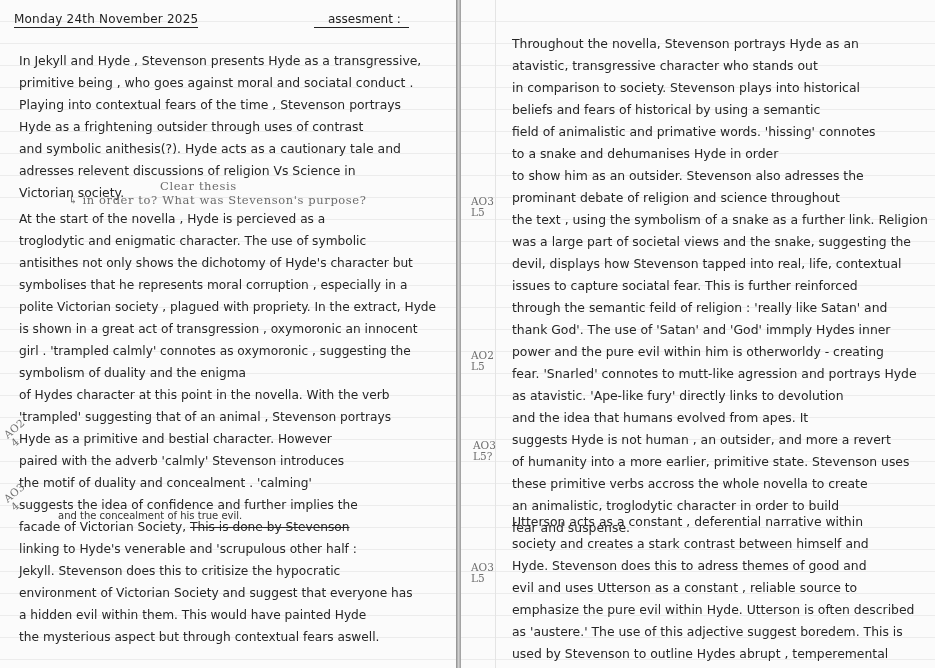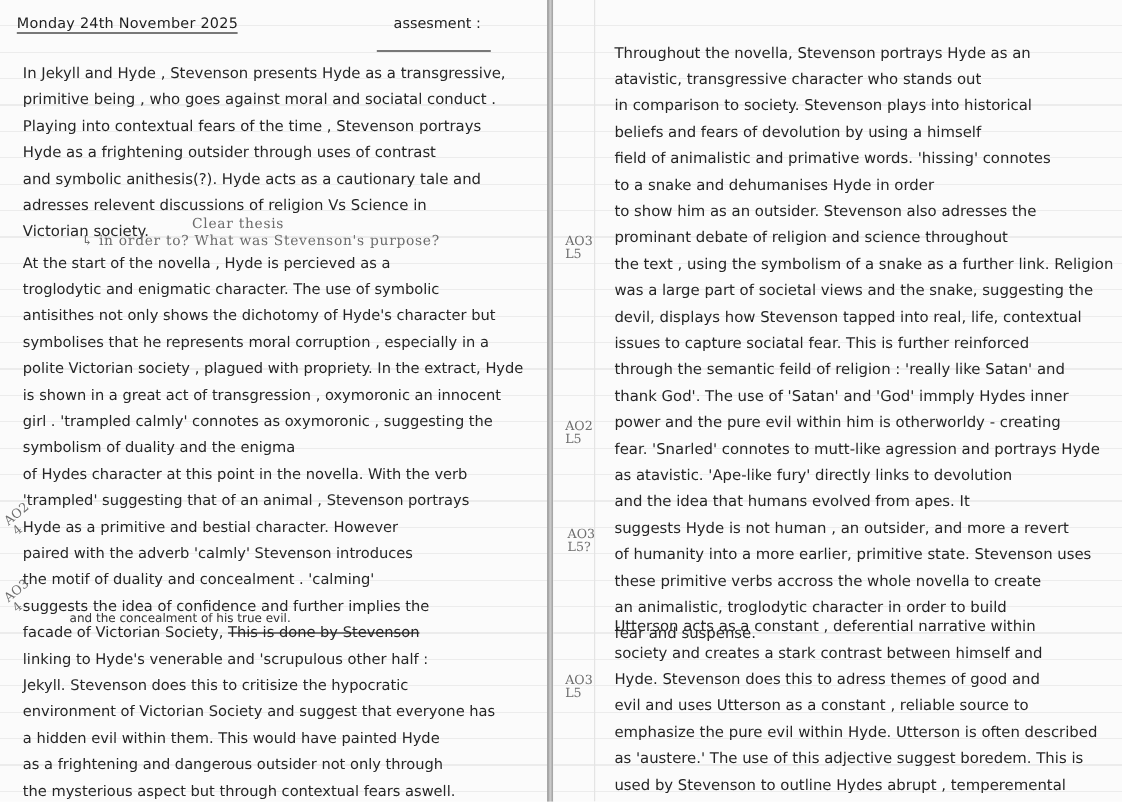--- a/index.html
+++ b/index.html
@@ -18,21 +18,21 @@
     background:linear-gradient(to right,#8a8a8a,#cfcfcf,#9a9a9a);
   }
   .right-margin-line {
     position:absolute; left:495px; top:0; width:1px; height:668px; background:#e4e4e4;
   }
   .header {
     position:absolute; top:10px; left:14px; right:14px; height:22px;
     font-size:12px; color:#1e1e1e;
   }
   .header .date { position:absolute; left:0; top:2px; border-bottom:1.5px solid #222; padding-bottom:1px; letter-spacing:0.2px; }
-  .header .assess { position:absolute; left:300px; top:2px; border-bottom:1.5px solid #222; width:95px; padding-bottom:16px; padding-left:14px; box-sizing:border-box; }
+  .header .assess { position:absolute; left:300px; top:2px; border-bottom:1.5px solid #222; width:95px; padding-bottom:1px; padding-left:14px; box-sizing:border-box; }
   .text-block { position:absolute; font-size:12.4px; line-height:22px; color:#262626; }
   .line { white-space:nowrap; display:block; height:22px; }
   .teacher {
     position:absolute; font-family:"DejaVu Serif", serif; 
     font-size:11.5px; color:#6b6b6b; letter-spacing:0.6px;
   }
   .margin-note {
     position:absolute; font-family:"DejaVu Serif", serif; font-size:10.5px;
     color:#6e6e6e; line-height:11px; width:22px;
   }
@@ -75,40 +75,39 @@
     <span class="line">'trampled' suggesting that of an animal , Stevenson portrays</span>
     <span class="line">Hyde as a primitive and bestial character. However</span>
     <span class="line">paired with the adverb 'calmly' Stevenson introduces</span>
     <span class="line">the motif of duality and concealment . 'calming'</span>
     <span class="line">suggests the idea of confidence and further implies the</span>
     <span class="line"><span>facade of Victorian Society,</span> <span class="strike">This is done by Stevenson</span></span>
     <span class="line">linking to Hyde's venerable and 'scrupulous other half :</span>
     <span class="line">Jekyll. Stevenson does this to critisize the hypocratic</span>
     <span class="line">environment of Victorian Society and suggest that everyone has</span>
     <span class="line">a hidden evil within them. This would have painted Hyde</span>
-    <span class="line">as a frightening and dangerous outsider not only through</span>
     <span class="line">the mysterious aspect but through contextual fears aswell.</span>
   </div>
 
   <span class="annot-small" style="left:58px; top:510px;">and the concealment of his true evil.</span>
 
   <span class="margin-note" style="left:2px; top:432px;">AO2 4</span>
   <span class="margin-note" style="left:2px; top:496px;">AO3 4</span>
 </div>
 
 <div class="divider"></div>
 
 <div class="page right">
   <div class="right-margin-line" style="left:34px;"></div>
 
   <div class="text-block" style="left:51px; top:33px;">
     <span class="line">Throughout the novella, Stevenson portrays Hyde as an</span>
     <span class="line">atavistic, transgressive character who stands out</span>
     <span class="line">in comparison to society. Stevenson plays into historical</span>
-    <span class="line">beliefs and fears of devolution by using a himself</span>
+    <span class="line">beliefs and fears of historical by using a semantic</span>
     <span class="line">field of animalistic and primative words. 'hissing' connotes</span>
     <span class="line">to a snake and dehumanises Hyde in order</span>
     <span class="line">to show him as an outsider. Stevenson also adresses the</span>
     <span class="line">prominant debate of religion and science throughout</span>
     <span class="line">the text , using the symbolism of a snake as a further link. Religion</span>
     <span class="line">was a large part of societal views and the snake, suggesting the</span>
     <span class="line">devil, displays how Stevenson tapped into real, life, contextual</span>
     <span class="line">issues to capture sociatal fear. This is further reinforced</span>
     <span class="line">through the semantic feild of religion : 'really like Satan' and</span>
     <span class="line">thank God'. The use of 'Satan' and 'God' immply Hydes inner</span>

